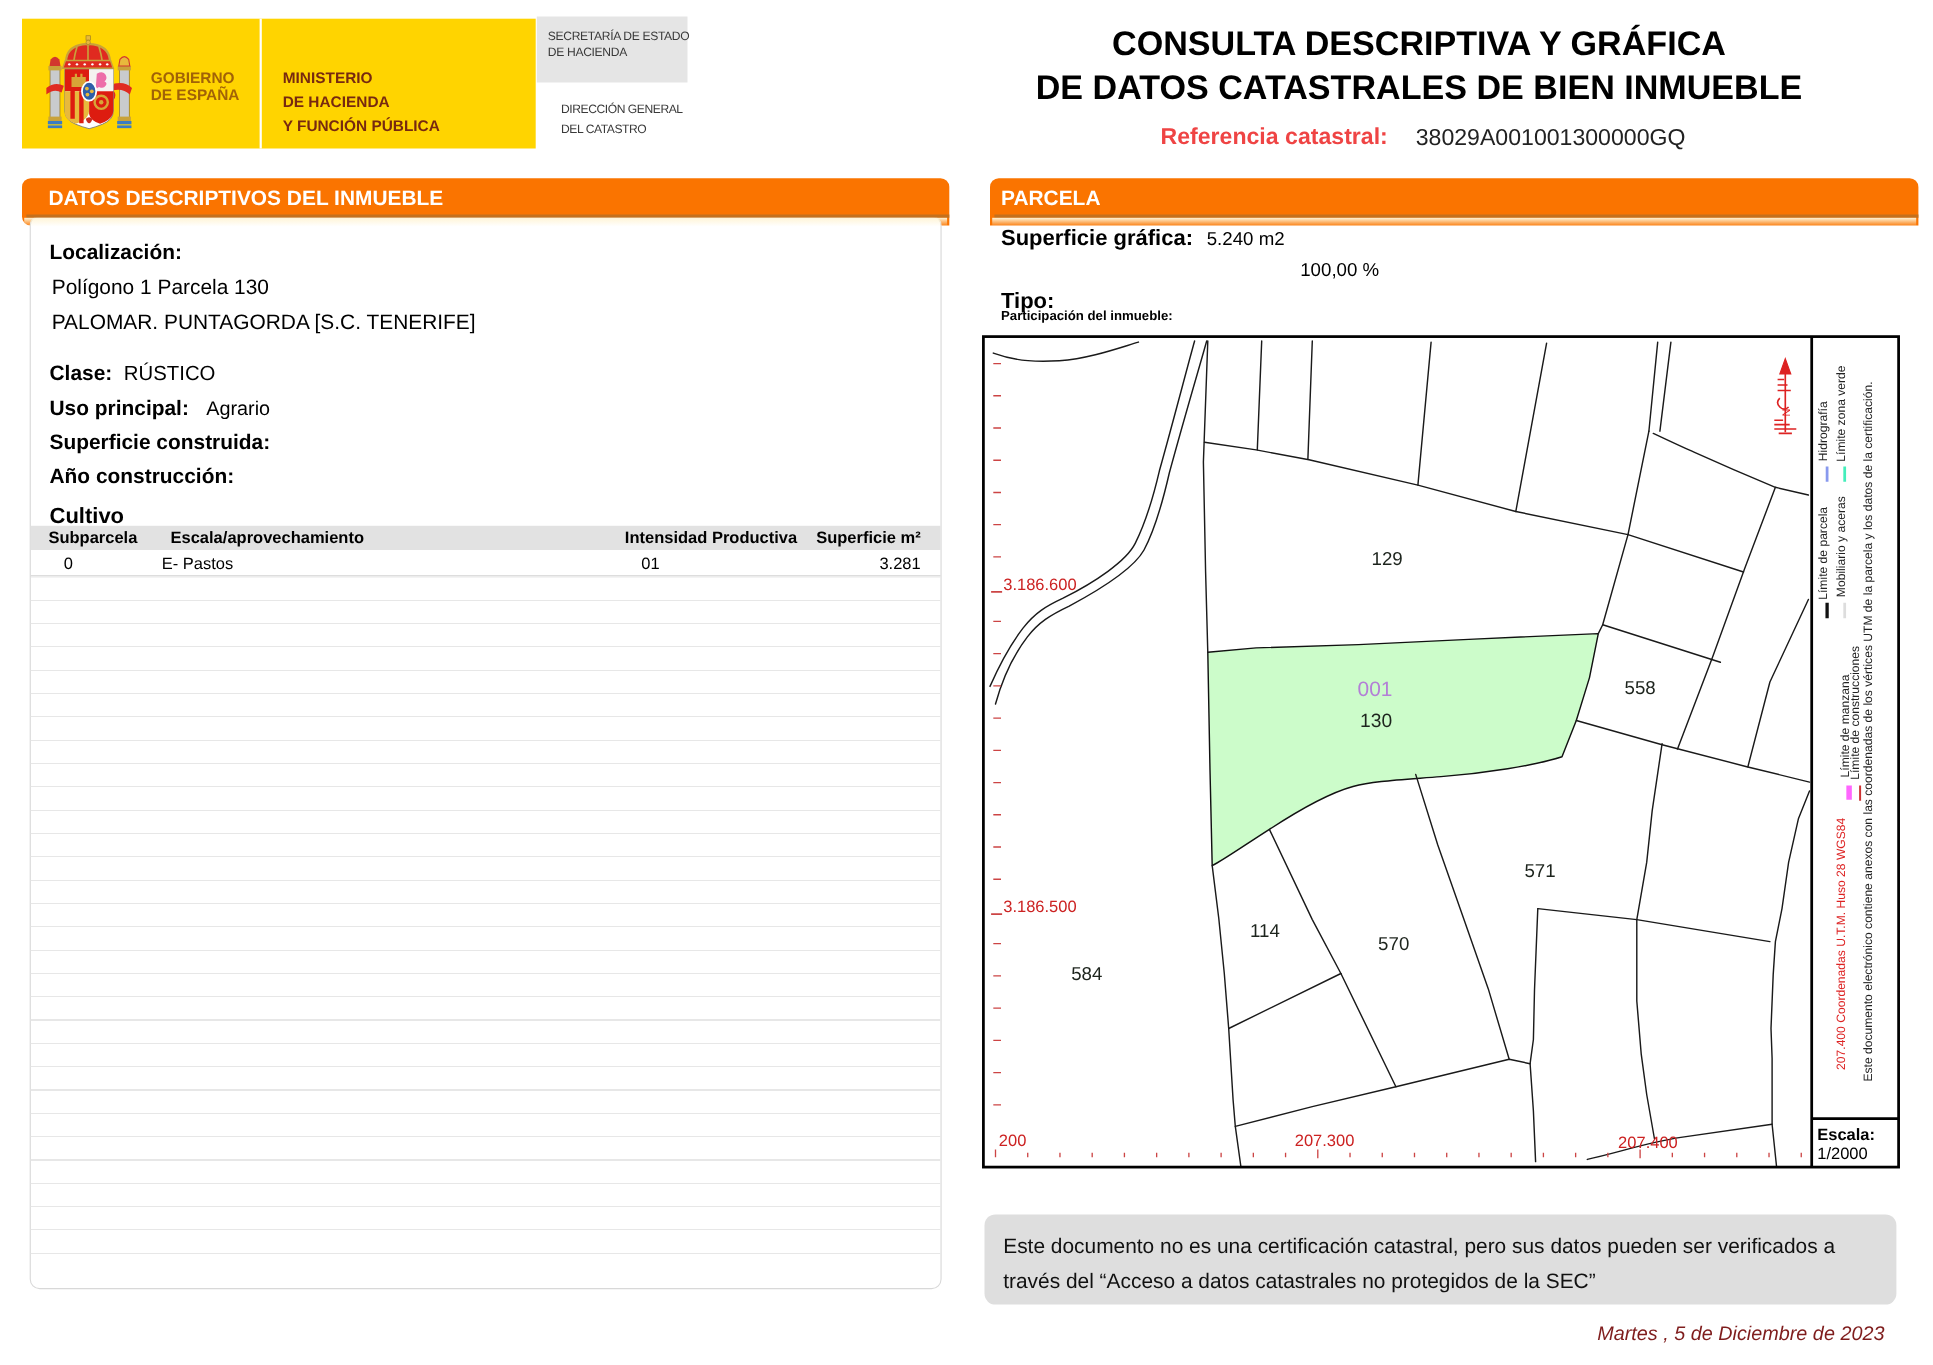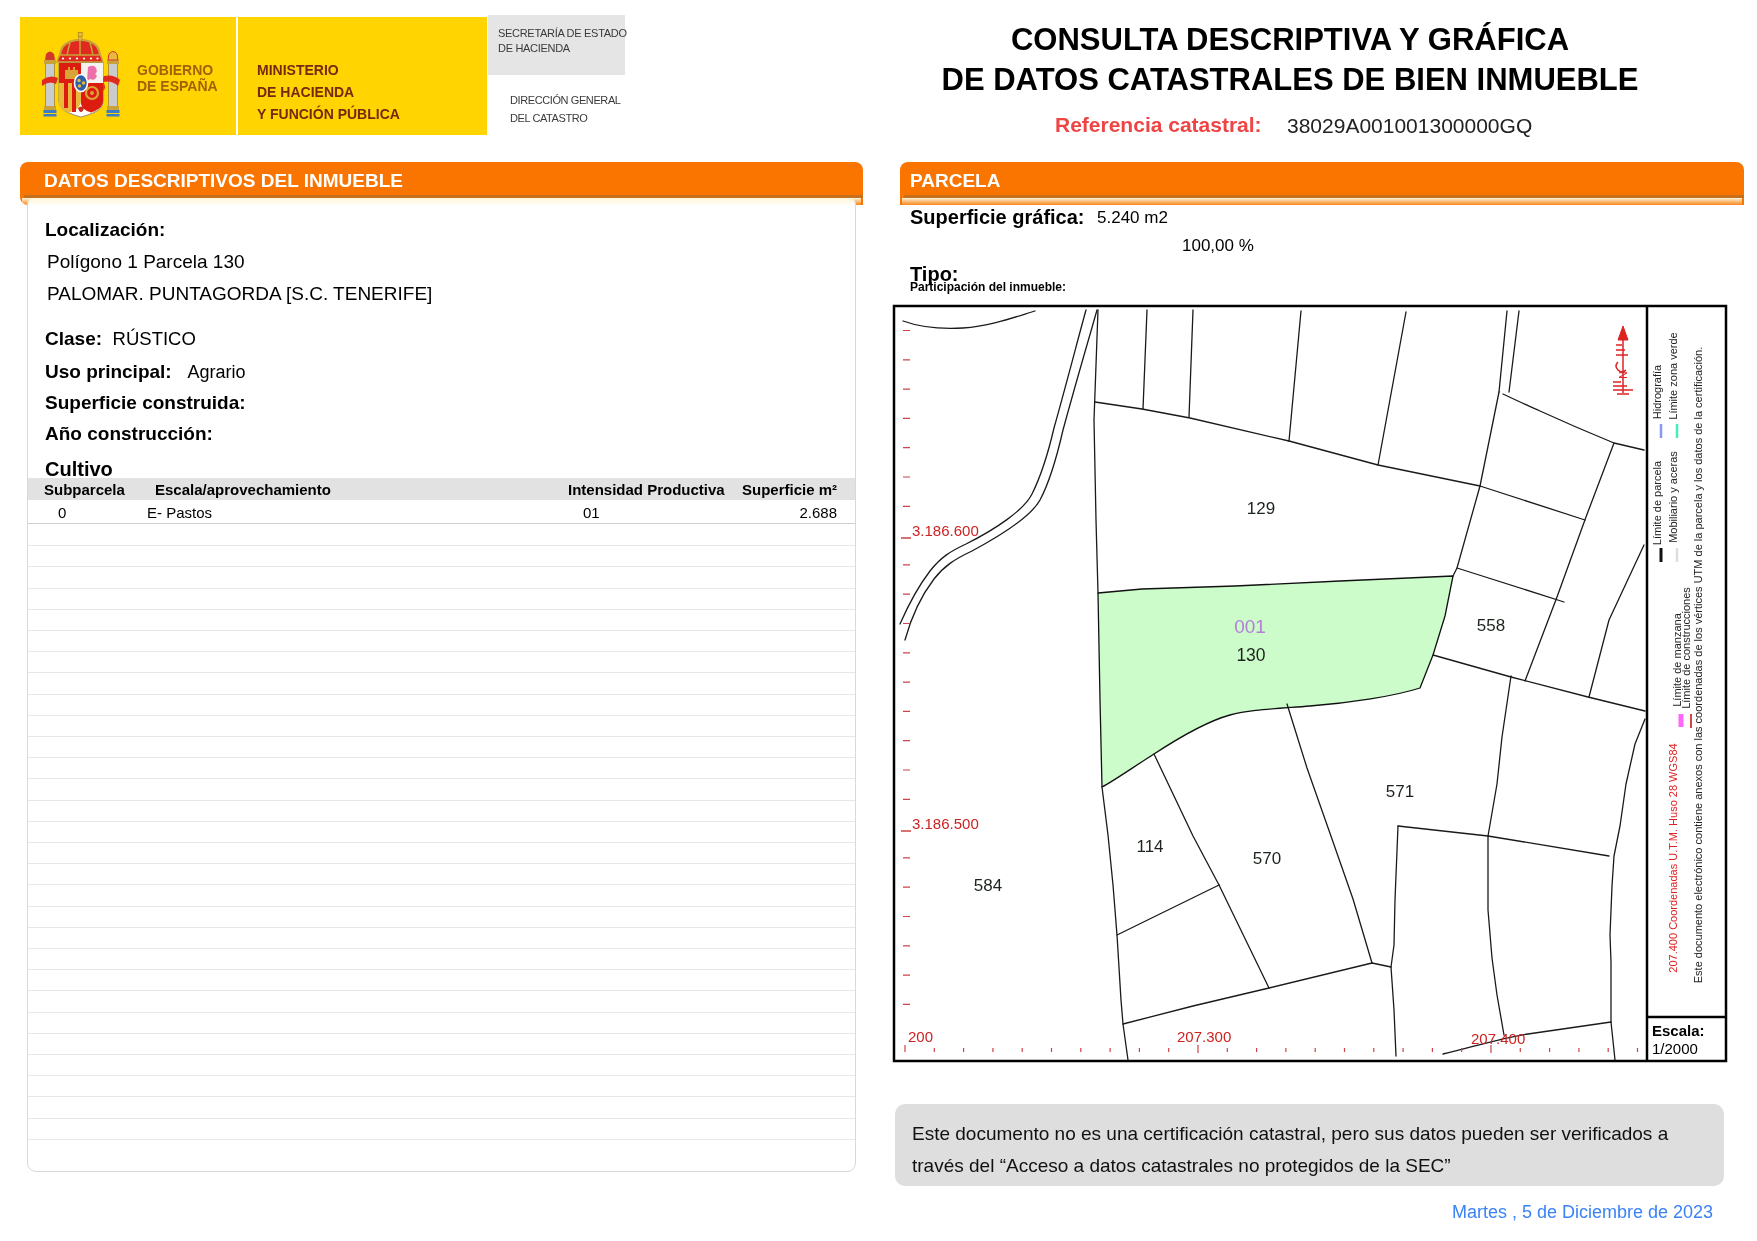--- a/index.html
+++ b/index.html
@@ -111,21 +111,21 @@
 
 <div class="abs" style="left:28px;top:478px;width:827px;height:22px;background:#E2E2E2;"></div>
 <div class="abs" style="left:44px;top:481px;font-weight:bold;font-size:15px;">Subparcela</div>
 <div class="abs" style="left:155px;top:481px;font-weight:bold;font-size:15px;">Escala/aprovechamiento</div>
 <div class="abs" style="left:568px;top:481px;font-weight:bold;font-size:15px;">Intensidad Productiva</div>
 <div class="abs" style="left:727px;top:481px;width:110px;font-weight:bold;font-size:15px;text-align:right;white-space:nowrap;">Superficie m²</div>
 
 <div class="abs" style="left:58px;top:504px;font-size:15px;">0</div>
 <div class="abs" style="left:147px;top:504px;font-size:15px;">E- Pastos</div>
 <div class="abs" style="left:583px;top:504px;font-size:15px;">01</div>
-<div class="abs" style="left:749px;top:504px;width:88px;font-size:15px;text-align:right;">2.688</div>
+<div class="abs" style="left:749px;top:504px;width:88px;font-size:15px;text-align:right;">3.281</div>
 
 <div class="abs" style="left:28px;top:523px;width:827px;height:1px;background:#cfcfcf;"></div>
 
 <div class="abs" style="left:28px;top:524.5px;width:827px;height:630px;background:repeating-linear-gradient(to bottom,transparent 0px,transparent 20.2px,#E7E7E7 20.2px,#E7E7E7 21.2px);"></div>
 
 <div class="abs" style="left:900px;top:162px;width:844px;height:43px;background:#FA7400;border-radius:8px 8px 0 0;"></div>
 <div class="abs" style="left:904px;top:195px;width:840px;height:2.5px;background:#C4701D;"></div>
 <div class="abs" style="left:902px;top:198px;width:840px;height:8px;background:linear-gradient(#FFF4D6,rgba(255,255,255,0));"></div>
 <div class="abs" style="left:910px;top:170px;font-weight:800;font-size:19px;color:#fff;">PARCELA</div>
 
@@ -263,13 +263,13 @@
 <line x1="1677" y1="548" x2="1677" y2="562" stroke="#DDDDDD" stroke-width="2.5"></line>
 <line x1="1681" y1="714" x2="1681" y2="727" stroke="#FF66FF" stroke-width="5"></line>
 <line x1="1691" y1="714" x2="1691" y2="728" stroke="#CC3333" stroke-width="1.8"></line>
 </g>
 </svg>
 </div>
 
 <div class="abs" style="left:895px;top:1104px;width:829px;height:82px;background:#DEDEDE;border-radius:10px;"></div>
 <div class="abs" style="left:912px;top:1118px;width:790px;font-size:19px;line-height:32px;color:#111;">Este documento no es una certificación catastral, pero sus datos pueden ser verificados a través del “Acceso a datos catastrales no protegidos de la SEC”</div>
 
-<div class="abs" style="left:1452px;top:1202px;font-size:18px;color:#3b82f6;">Martes , 5 de Diciembre de 2023</div>
+<div class="abs" style="left:1452px;top:1202px;font-size:18px;color:#7f1d1d;font-style:italic;">Martes , 5 de Diciembre de 2023</div>
 
 </body></html>

